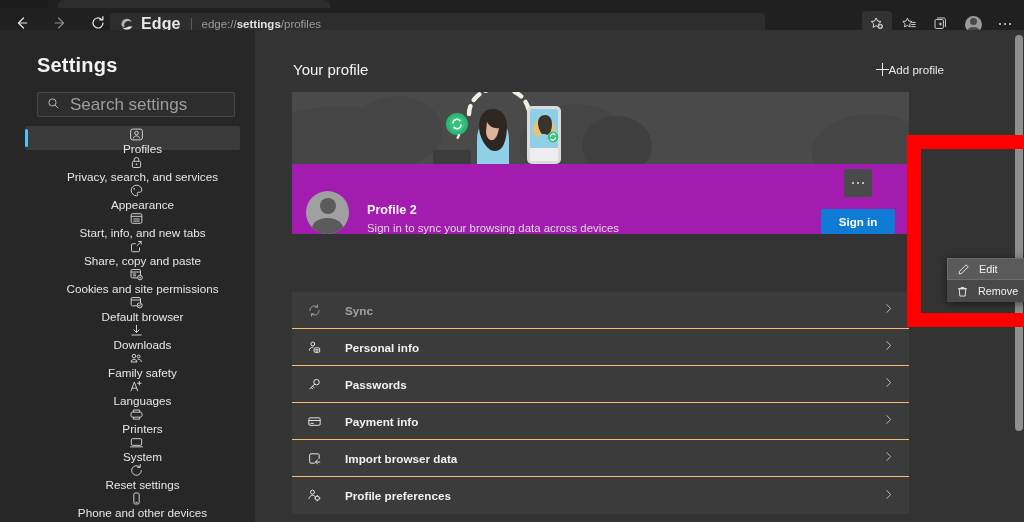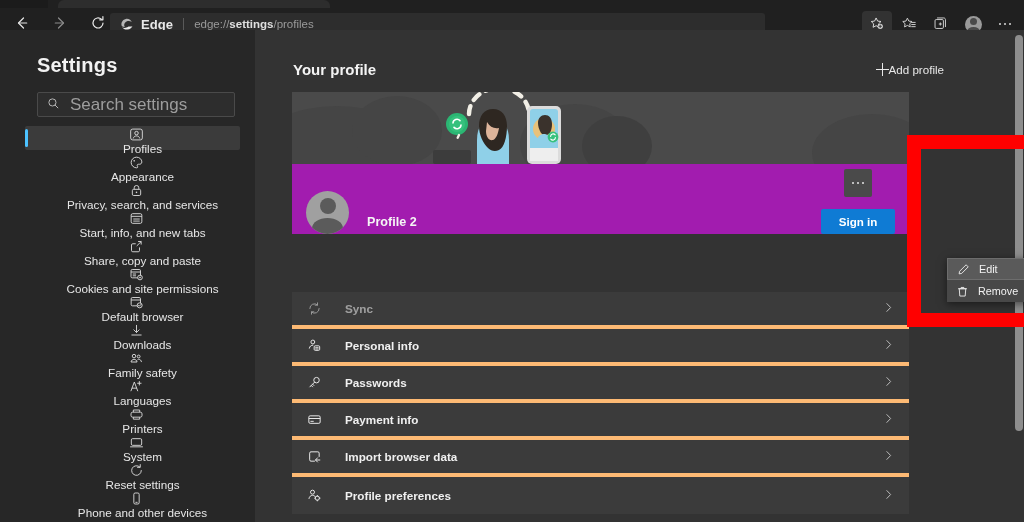--- a/index.html
+++ b/index.html
@@ -17,21 +17,21 @@
   .tabstrip .tabedge{position:absolute;left:0;top:0;width:48px;height:8px;background:#1b1b1b;}
 
   .toolbar{position:absolute;left:0;top:8px;width:1024px;height:30px;background:#202020;display:flex;align-items:center;}
   .navbtn{width:32px;height:28px;display:flex;align-items:center;justify-content:center;border-radius:4px;}
   .navbtn svg{display:block;}
   .omnibox{
     position:absolute;left:110px;top:5px;width:655px;height:22px;background:#2d2d2d;border-radius:3px;
     display:flex;align-items:center;padding:0 10px;box-sizing:border-box;
   }
   .edgemark{width:14px;height:14px;margin-right:7px;flex:0 0 auto;}
-  .edgelabel{font-size:13px;color:#e8e8e8;font-weight:600;letter-spacing:.1px;}
+  .edgelabel{font-size:16px;color:#e8e8e8;font-weight:600;letter-spacing:.1px;}
   .omdivider{width:1px;height:13px;background:#5a5a5a;margin:0 10px;}
   .url{font-size:11.5px;color:#9a9a9a;white-space:nowrap;}
   .url b{color:#e0e0e0;font-weight:600;}
   .toolbar-right{position:absolute;right:4px;top:3px;display:flex;align-items:center;gap:2px;}
   .tbicon{width:30px;height:26px;display:flex;align-items:center;justify-content:center;border-radius:4px;}
   .tbicon.active{background:#323232;}
   .avatar-tb{width:17px;height:17px;border-radius:50%;background:#9a9a9a;position:relative;overflow:hidden;}
   .avatar-tb::before{content:"";position:absolute;left:5px;top:2.5px;width:7px;height:7px;border-radius:50%;background:#4a4a4a;}
   .avatar-tb::after{content:"";position:absolute;left:2px;top:11px;width:13px;height:9px;border-radius:50% 50% 0 0;background:#4a4a4a;}
   .dots3{display:flex;gap:2.5px;}
@@ -53,21 +53,21 @@
   .navitem{position:relative;height:24px;display:flex;align-items:center;padding-left:20px;border-radius:2px;box-sizing:border-box;flex-direction:column;}
   .navitem + .navitem{margin-top:4px;}
   .navitem.sel{background:#3b3b3b;}
   .navitem.sel::before{content:"";position:absolute;left:0;top:3px;width:2.5px;height:18px;background:#4cc2ff;border-radius:2px;}
   .navicon{width:16px;height:16px;flex:0 0 auto;display:flex;align-items:center;justify-content:center;margin-right:12px;}
   .navlabel{font-size:11.7px;color:#e6e6e6;white-space:nowrap;}
 
   
   .content{position:absolute;left:255px;top:0;width:769px;height:492px;background:#333333;}
   .content-head{position:absolute;left:38px;top:30px;width:655px;display:flex;align-items:center;justify-content:space-between;}
-  .page-title{font-size:15px;color:#f4f4f4;font-weight:700;}
+  .page-title{font-size:15px;color:#f4f4f4;font-weight:400;}
   .addprofile{display:flex;align-items:center;padding:3px 4px;border-radius:3px;}
   .addprofile .plus{width:13px;height:13px;position:relative;}
   .addprofile .plus::before,.addprofile .plus::after{content:"";position:absolute;background:#e8e8e8;}
   .addprofile .plus::before{left:6px;top:0;width:1.4px;height:13px;}
   .addprofile .plus::after{left:0;top:5.8px;width:13px;height:1.4px;}
   .addprofile span{font-size:11.6px;color:#e8e8e8;}
 
   .card{position:absolute;left:37px;top:62px;width:617px;background:#3b3b3b;border-radius:2px;}
 
   .hero{position:relative;width:617px;height:72px;overflow:hidden;background:#4a4a4a;}
@@ -79,21 +79,21 @@
   .proftext{margin-left:18px;}
   .profname{font-size:12.6px;color:#f5f5f5;font-weight:700;margin-bottom:5px;}
   .profsub{font-size:11.4px;color:#dcdcdc;}
   .profactions{margin-left:auto;display:flex;align-items:center;gap:12px;flex-direction:column;}
   .moredots{width:28px;height:28px;background:#4a4a4a;border-radius:2px;display:flex;align-items:center;justify-content:center;}
   .moredots i{width:2.6px;height:2.6px;border-radius:50%;background:#e4e4e4;display:block;margin:0 1.3px;}
   .signin{height:25px;min-width:74px;background:#0f7bd4;color:#ffffff;font-size:11.6px;font-weight:600;
           display:flex;align-items:center;justify-content:center;border-radius:2px;padding:0 14px;box-sizing:border-box;}
 
   .rowlist{position:absolute;left:37px;top:262px;width:617px;}
-  .listrow{position:relative;height:37px;background:#3b3b3b;display:flex;align-items:center;padding:0 14px;box-sizing:border-box;border-bottom:4px solid #fdba74;}
+  .listrow{position:relative;height:37px;background:#3b3b3b;display:flex;align-items:center;padding:0 14px;box-sizing:border-box;border-bottom:1px solid #fdba74;}
   .listrow:last-child{border-bottom:none;}
   .listrow.dim .rowlabel,.listrow.dim .rowicon{opacity:.55;}
   .rowicon{width:17px;height:17px;flex:0 0 auto;display:flex;align-items:center;justify-content:center;margin-right:22px;}
   .rowlabel{font-size:11.7px;color:#f0f0f0;font-weight:600;}
   .chev{margin-left:auto;opacity:.85;}
 
   
   .ctxmenu{position:absolute;left:692px;top:228px;width:93px;background:#484848;box-shadow:0 2px 8px rgba(0,0,0,.5);z-index:40;}
   .ctxitem{height:22px;display:flex;align-items:center;padding-left:8px;box-sizing:border-box;}
   .ctxitem.hl{background:#5a5a5a;border:1px solid #6d6d6d;box-sizing:border-box;}
@@ -207,36 +207,36 @@
                 <circle cx="9" cy="7.3" r="2.1" fill="none" stroke="#dcdcdc" stroke-width="1.1"></circle>
                 <path d="M5.2 13.3c.5-1.7 2-2.6 3.8-2.6s3.3.9 3.8 2.6" fill="none" stroke="#dcdcdc" stroke-width="1.1" stroke-linecap="round"></path>
               </svg>
           </span>
           <span class="navlabel">Profiles</span>
         </div>
 
         <div class="navitem">
           <span class="navicon">
             <svg width="15" height="15" viewBox="0 0 18 18">
-                <path d="M9 2.6c3.6 0 6.4 2.6 6.4 5.7 0 2-1.5 2.8-2.8 2.8h-1.3c-.9 0-1.5.6-1.5 1.4 0 .4.2.7.4 1 .2.3.3.5.3.8 0 .6-.5 1.1-1.3 1.1-3.6 0-6.6-2.9-6.6-6.4S5.4 2.6 9 2.6z" fill="none" stroke="#dcdcdc" stroke-width="1.1"></path>
-                <circle cx="6.2" cy="7" r=".95" fill="#dcdcdc"></circle>
-              </svg>
-          </span>
-          <span class="navlabel">Appearance</span>
-        </div>
-
-        <div class="navitem">
-          <span class="navicon">
-            <svg width="15" height="15" viewBox="0 0 18 18">
                 <rect x="4" y="7.6" width="10" height="7.4" rx="1.6" fill="none" stroke="#dcdcdc" stroke-width="1.1"></rect>
                 <path d="M6.2 7.6V5.8a2.8 2.8 0 0 1 5.6 0v1.8" fill="none" stroke="#dcdcdc" stroke-width="1.1"></path>
                 <circle cx="9" cy="11.2" r="1" fill="#dcdcdc"></circle>
               </svg>
           </span>
           <span class="navlabel">Privacy, search, and services</span>
+        </div>
+
+        <div class="navitem">
+          <span class="navicon">
+            <svg width="15" height="15" viewBox="0 0 18 18">
+                <path d="M9 2.6c3.6 0 6.4 2.6 6.4 5.7 0 2-1.5 2.8-2.8 2.8h-1.3c-.9 0-1.5.6-1.5 1.4 0 .4.2.7.4 1 .2.3.3.5.3.8 0 .6-.5 1.1-1.3 1.1-3.6 0-6.6-2.9-6.6-6.4S5.4 2.6 9 2.6z" fill="none" stroke="#dcdcdc" stroke-width="1.1"></path>
+                <circle cx="6.2" cy="7" r=".95" fill="#dcdcdc"></circle>
+              </svg>
+          </span>
+          <span class="navlabel">Appearance</span>
         </div>
 
         <div class="navitem">
           <span class="navicon">
             <svg width="15" height="15" viewBox="0 0 18 18">
                 <rect x="2.6" y="3.2" width="12.8" height="11.6" rx="1.8" fill="none" stroke="#dcdcdc" stroke-width="1.1"></rect>
                 <path d="M2.6 6.4h12.8" stroke="#dcdcdc" stroke-width="1.1"></path>
                 <path d="M5.6 9.6h6.8M5.6 12.1h6.8" stroke="#dcdcdc" stroke-width="1.1" stroke-linecap="round"></path>
               </svg>
           </span>
@@ -398,20 +398,21 @@
             <path d="M120 48c1-4 4-6 7-6s6 2 7 6z" fill="#8fd0e8"></path>
             <circle cx="136" cy="45" r="5.4" fill="#36c17d"></circle>
             <path d="M133.6 44.4a2.6 2.6 0 0 1 4.6-1.5M138.4 45.6a2.6 2.6 0 0 1-4.6 1.5" fill="none" stroke="#ffffff" stroke-width="1.1" stroke-linecap="round"></path>
           </svg>
         </div>
 
         <div class="profrow">
           <div class="bigavatar"></div>
           <div class="proftext">
             <div class="profname">Profile 2</div>
+            <div class="profsub">Sign in to sync your browsing data across devices</div>
           </div>
           <div class="profactions">
             <div class="moredots">
               <i></i>
                 <i></i>
                 <i></i>
             </div>
             <div class="signin">Sign in</div>
           </div>
         </div>

